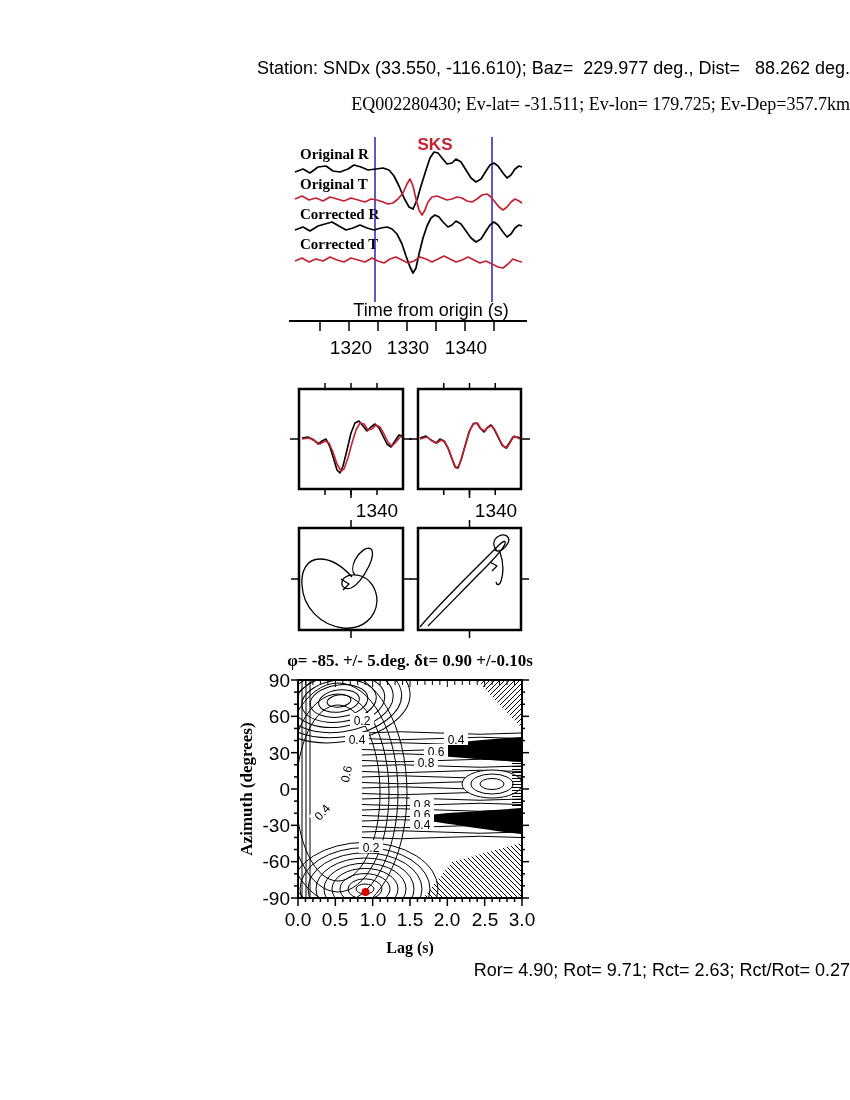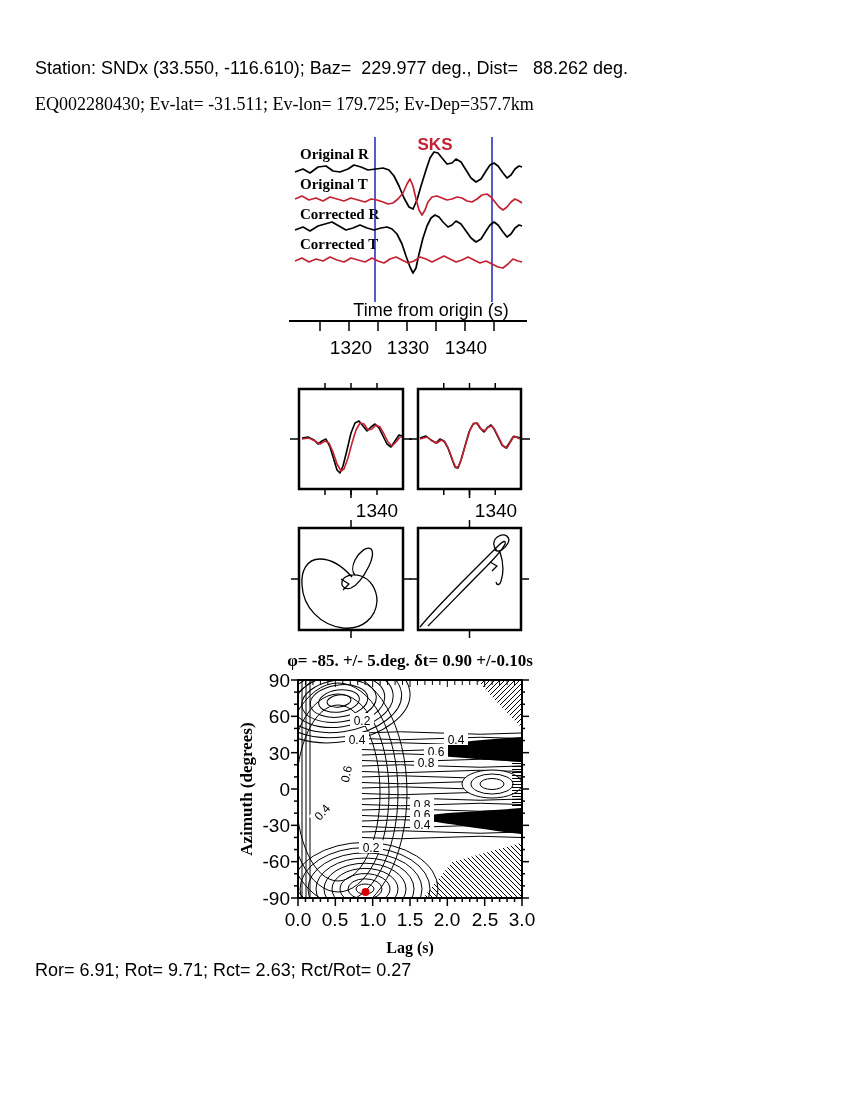--- a/index.html
+++ b/index.html
@@ -1,17 +1,17 @@
 <!DOCTYPE html>
 <html style="--red: #c42132;"><head>
 <meta charset="utf-8">
 <style>
   html,body{margin:0;padding:0;background:#ffffff;}
   body{width:850px;height:1100px;position:relative;font-family:"Liberation Sans",sans-serif;color:#000;}
-  .hline{position:absolute;left:0;right:0;text-align:left;white-space:pre;padding-left:35px;}
+  .hline{position:absolute;left:0;right:0;text-align:right;white-space:pre;padding-left:35px;}
   #title{top:58px;font-size:18px;}
   #subtitle{top:94px;font-size:18px;font-weight:normal;font-family:"Liberation Serif",serif;}
   #footer{top:960px;font-size:18px;}
   svg{position:absolute;left:0;top:0;}
   svg text{font-family:"Liberation Sans",sans-serif;fill:#000;}
   .tlabel{font-family:"Liberation Serif",serif;font-weight:bold;font-size:15px;}
   .sks{font-size:17px;font-weight:bold;fill:var(--red,#c42132);}
   .axlabel{font-size:18px;}
   .ticknum{font-size:19px;}
   .ctitle{font-family:"Liberation Serif",serif;font-weight:bold;font-size:17px;}
@@ -332,13 +332,13 @@
       <line x1="499.6009" y1="681" x2="499.6009" y2="685" stroke="#000" stroke-width="1"></line>
       <line x1="507.0676" y1="898" x2="507.0676" y2="902" stroke="#000" stroke-width="1.5"></line>
       <line x1="507.0676" y1="681" x2="507.0676" y2="685" stroke="#000" stroke-width="1"></line>
       <line x1="514.5343" y1="898" x2="514.5343" y2="902" stroke="#000" stroke-width="1.5"></line>
       <line x1="514.5343" y1="681" x2="514.5343" y2="685" stroke="#000" stroke-width="1"></line>
       <line x1="522.001" y1="898" x2="522.001" y2="906" stroke="#000" stroke-width="1.5"></line>
       <line x1="522.001" y1="681" x2="522.001" y2="687" stroke="#000" stroke-width="1"></line>
     </g>
 </svg>
 
-<div id="footer" class="hline">Ror= 6.91; Rot= 9.71; Rct= 2.63; Rct/Rot= 0.27</div>
+<div id="footer" class="hline">Ror= 4.90; Rot= 9.71; Rct= 2.63; Rct/Rot= 0.27</div>
 
 </body></html>

